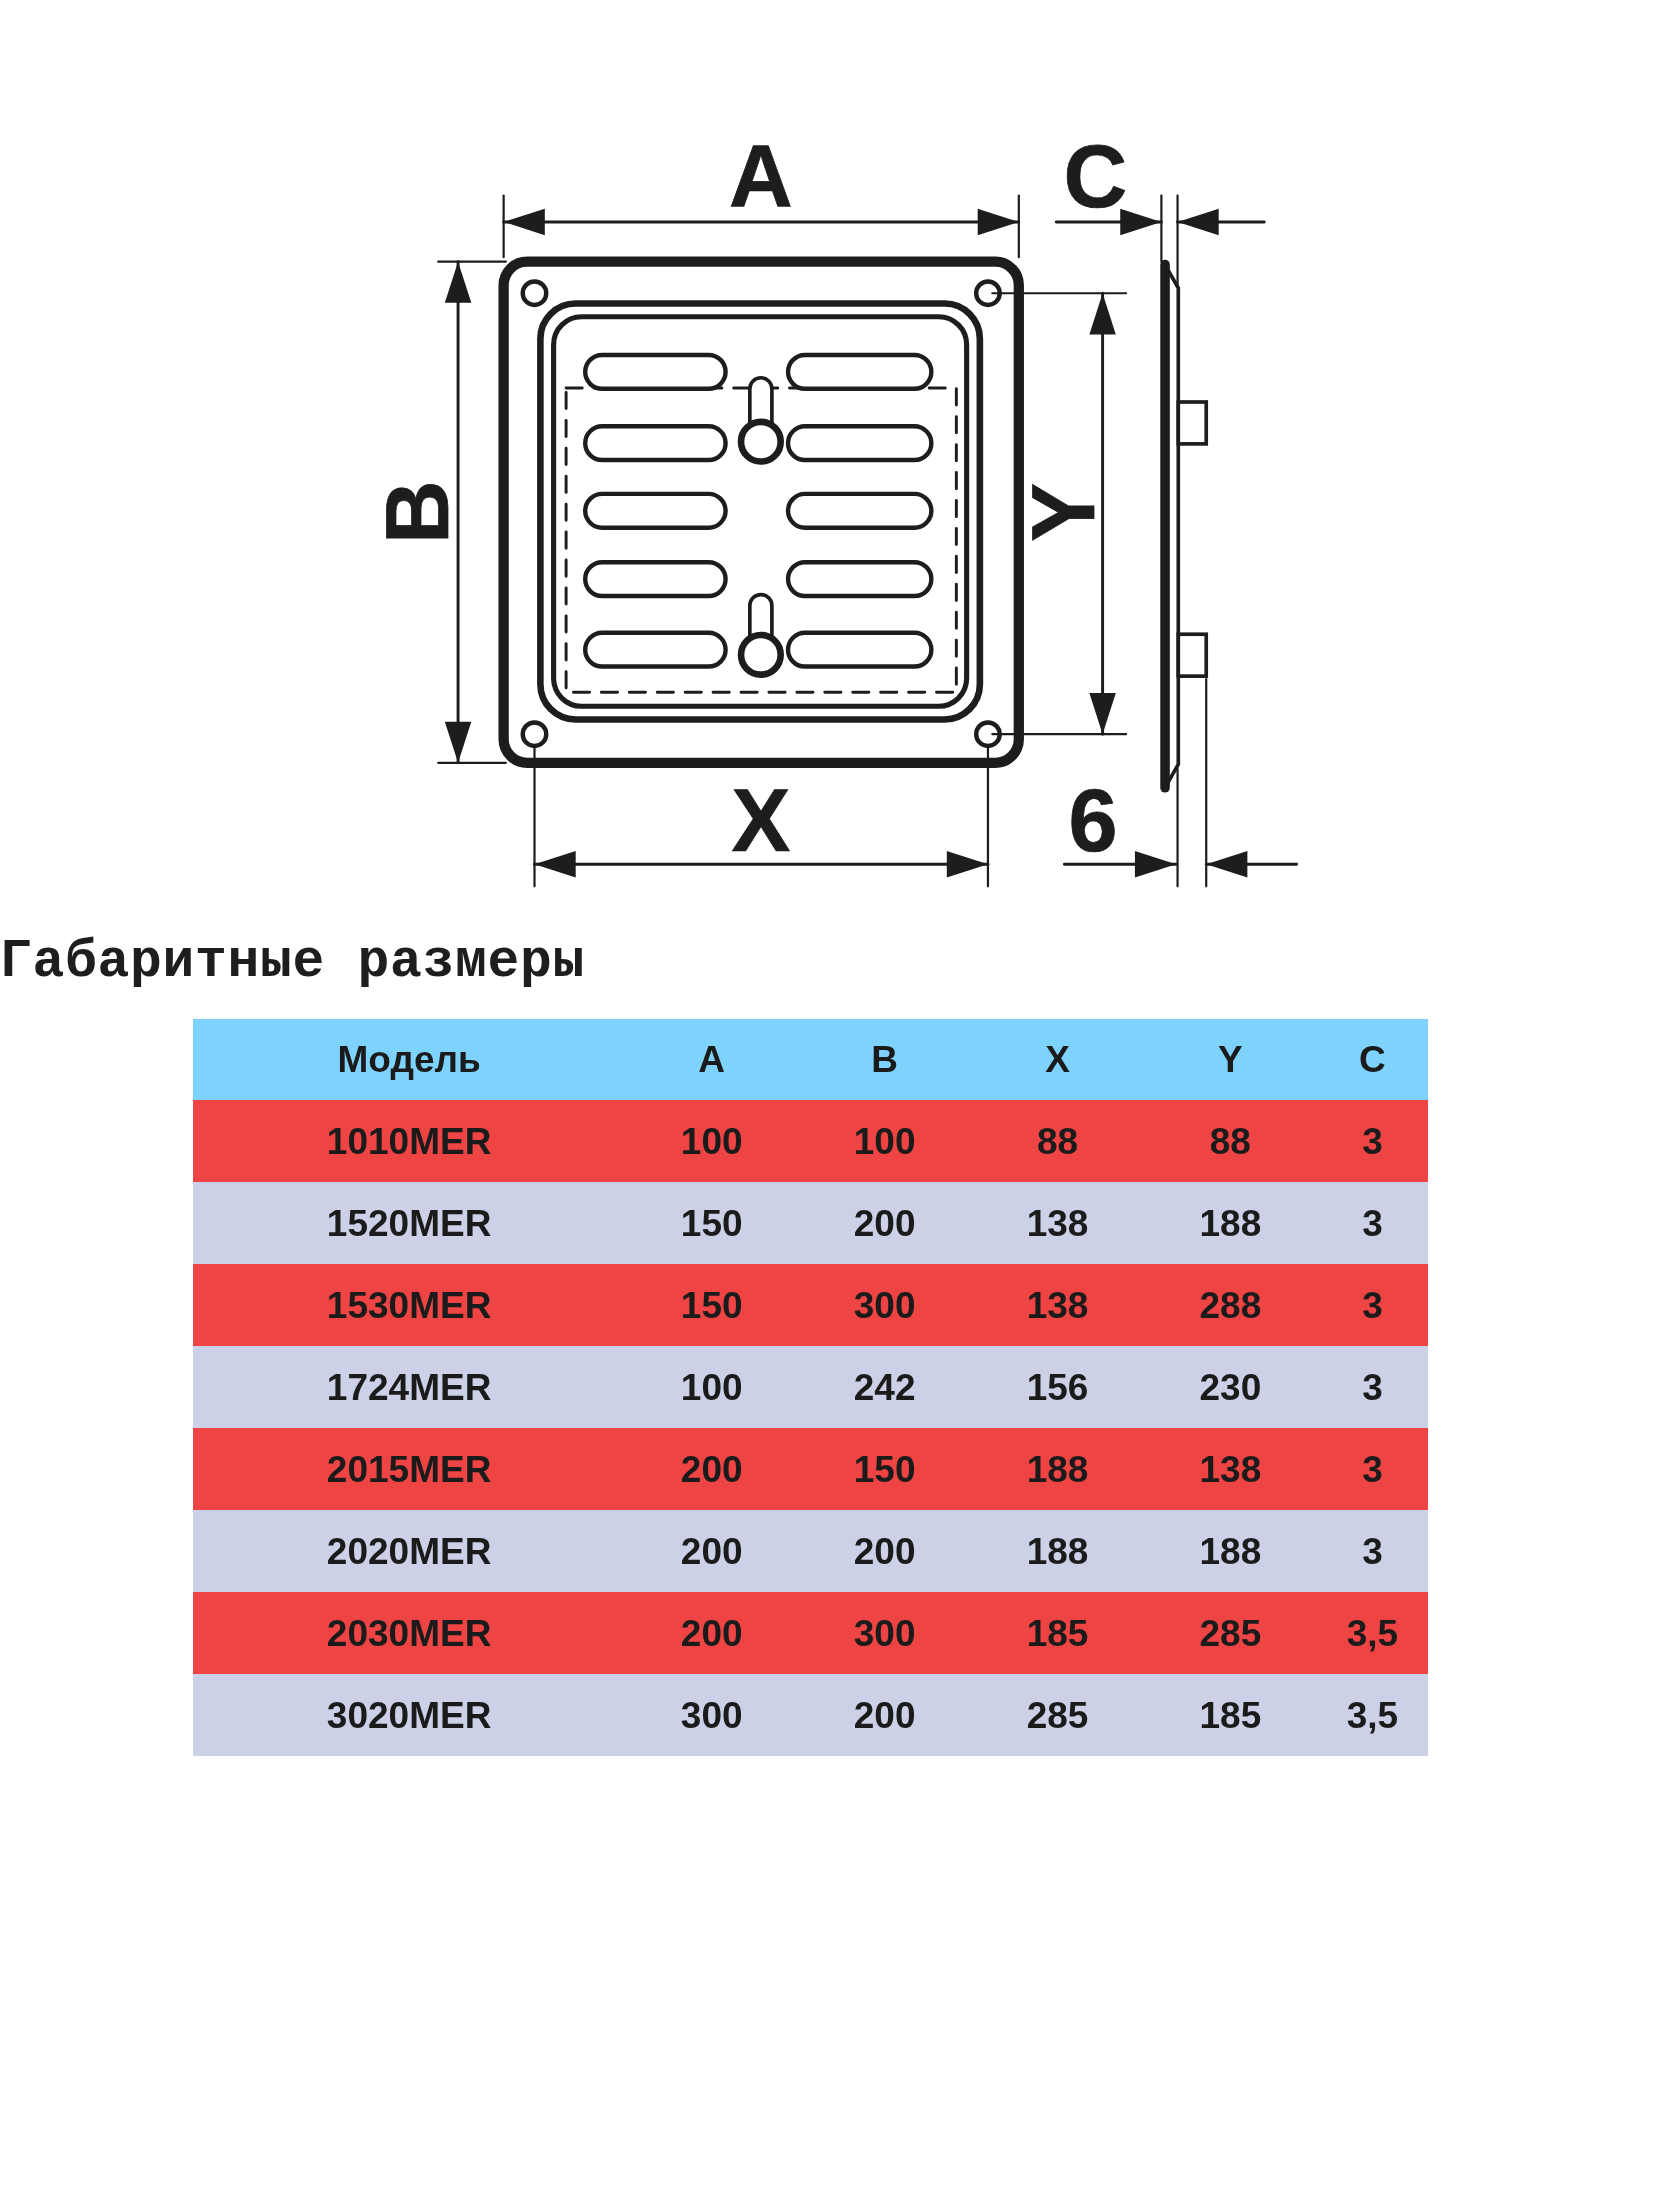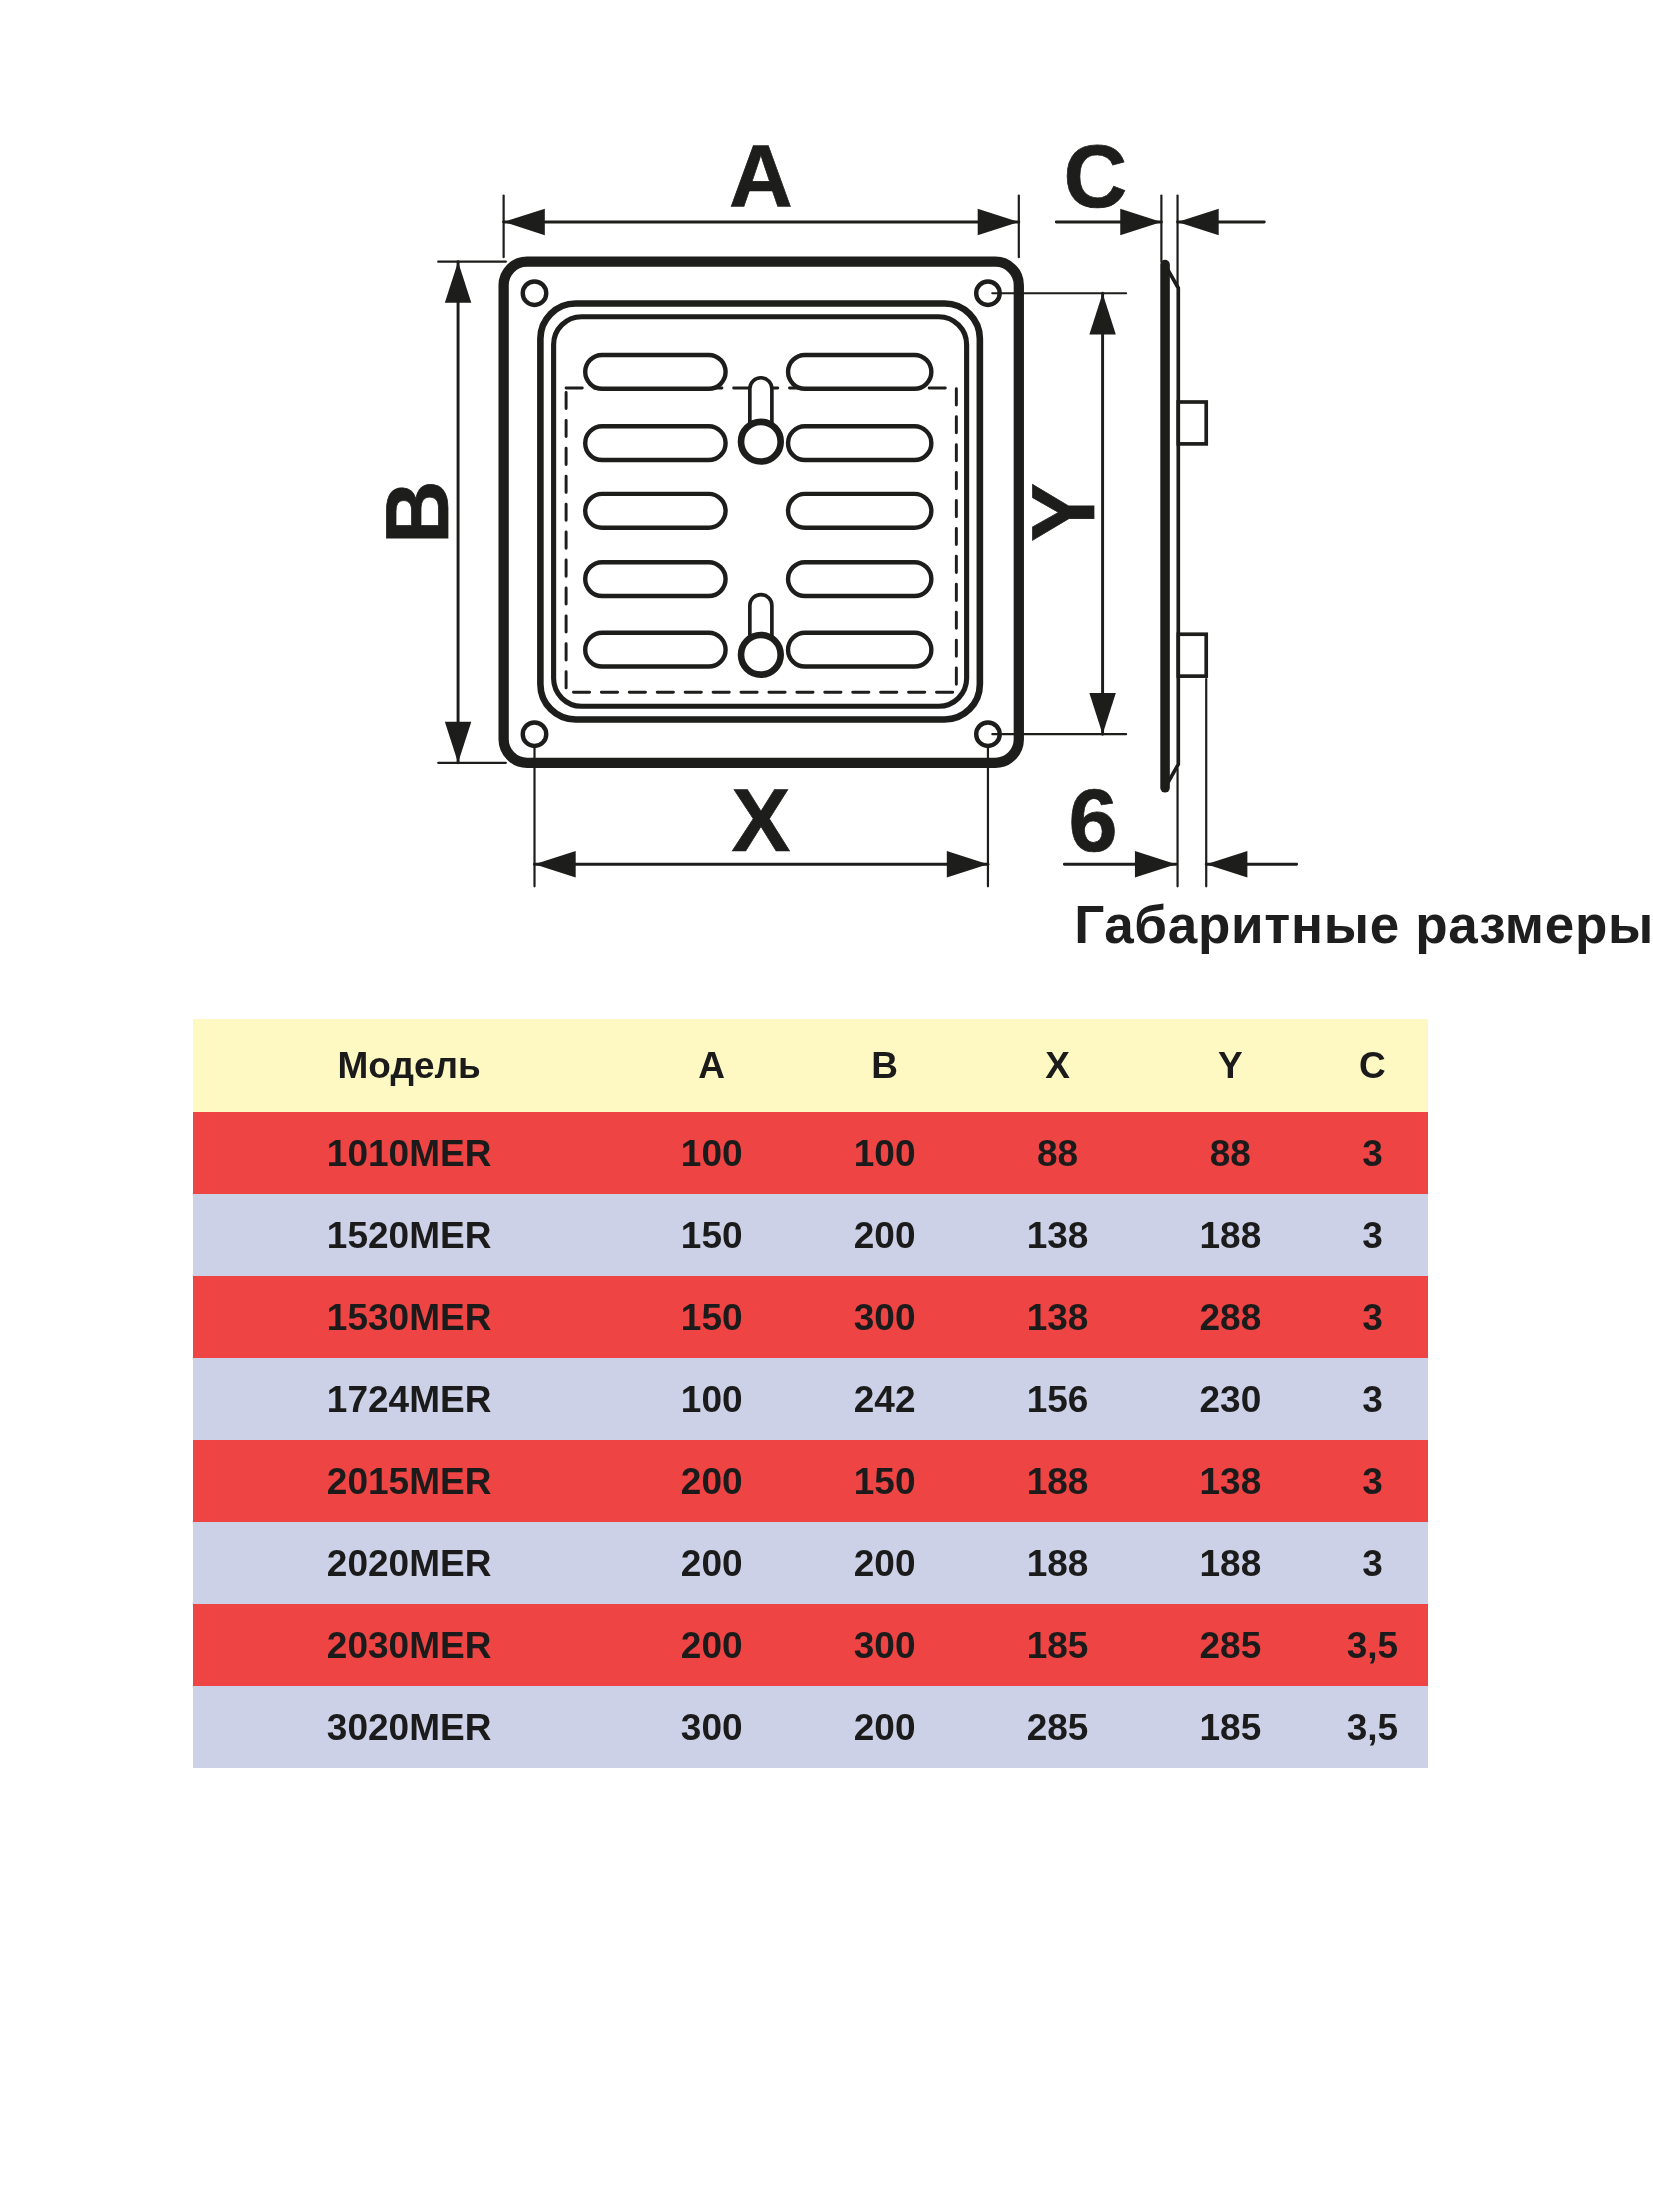--- a/index.html
+++ b/index.html
@@ -1,25 +1,25 @@
 <!DOCTYPE html>
 <html style="font-size:11.8px"><head>
 <meta charset="utf-8">
 <style>
   html,body{margin:0;padding:0;background:#ffffff;}
   .page{position:relative;width:1654px;height:2205px;background:#ffffff;overflow:hidden;
         font-family:"Liberation Sans", sans-serif;color:#1c1c1c;}
   .drawing{position:absolute;top:0;left:0;}
   .drawing text{font-family:"Liberation Sans", sans-serif;font-weight:700;font-size:120px;fill:#1d1d1b;}
-  .section-title{position:absolute;top:894px;left:0;width:1654px;text-align:right;
-        font-size:53px;font-weight:700;color:#1e1e1e;letter-spacing:0.7px;}
+  .section-title{position:absolute;top:932px;left:0;width:1654px;text-align:left;
+        font-size:53px;font-weight:700;color:#1e1e1e;letter-spacing:0.7px;font-family:Liberation Mono, monospace;}
   .dim-table{position:absolute;top:1019px;left:193px;width:1235px;border-collapse:collapse;table-layout:fixed;}
   .dim-table td,.dim-table th{padding:0;text-align:center;vertical-align:middle;
         font-size:37px;font-weight:700;color:#1b1b1b;line-height:1;}
-  .dim-table thead tr{height:93px;background:#fef9c3;}
+  .dim-table thead tr{height:81px;background:#7dd3fc;}
   .dim-table tbody tr{height:82px;background:#ef4444;}
   .dim-table tbody tr:nth-child(even){background:#ccd1e8;}
   col.c-model{width:35%;} col.c-a,col.c-b,col.c-x,col.c-y{width:14%;} col.c-c{width:9%;}
 </style>
 </head>
 <body>
 
 <div class="page">
 
   <svg class="drawing" width="1654" height="926" viewBox="0 0 2250 1260">

